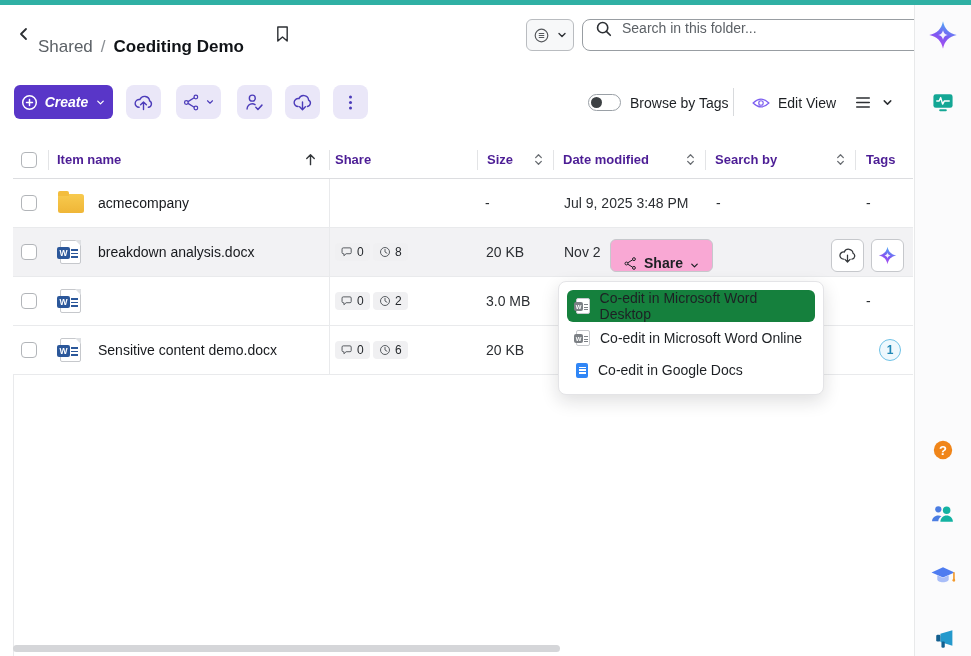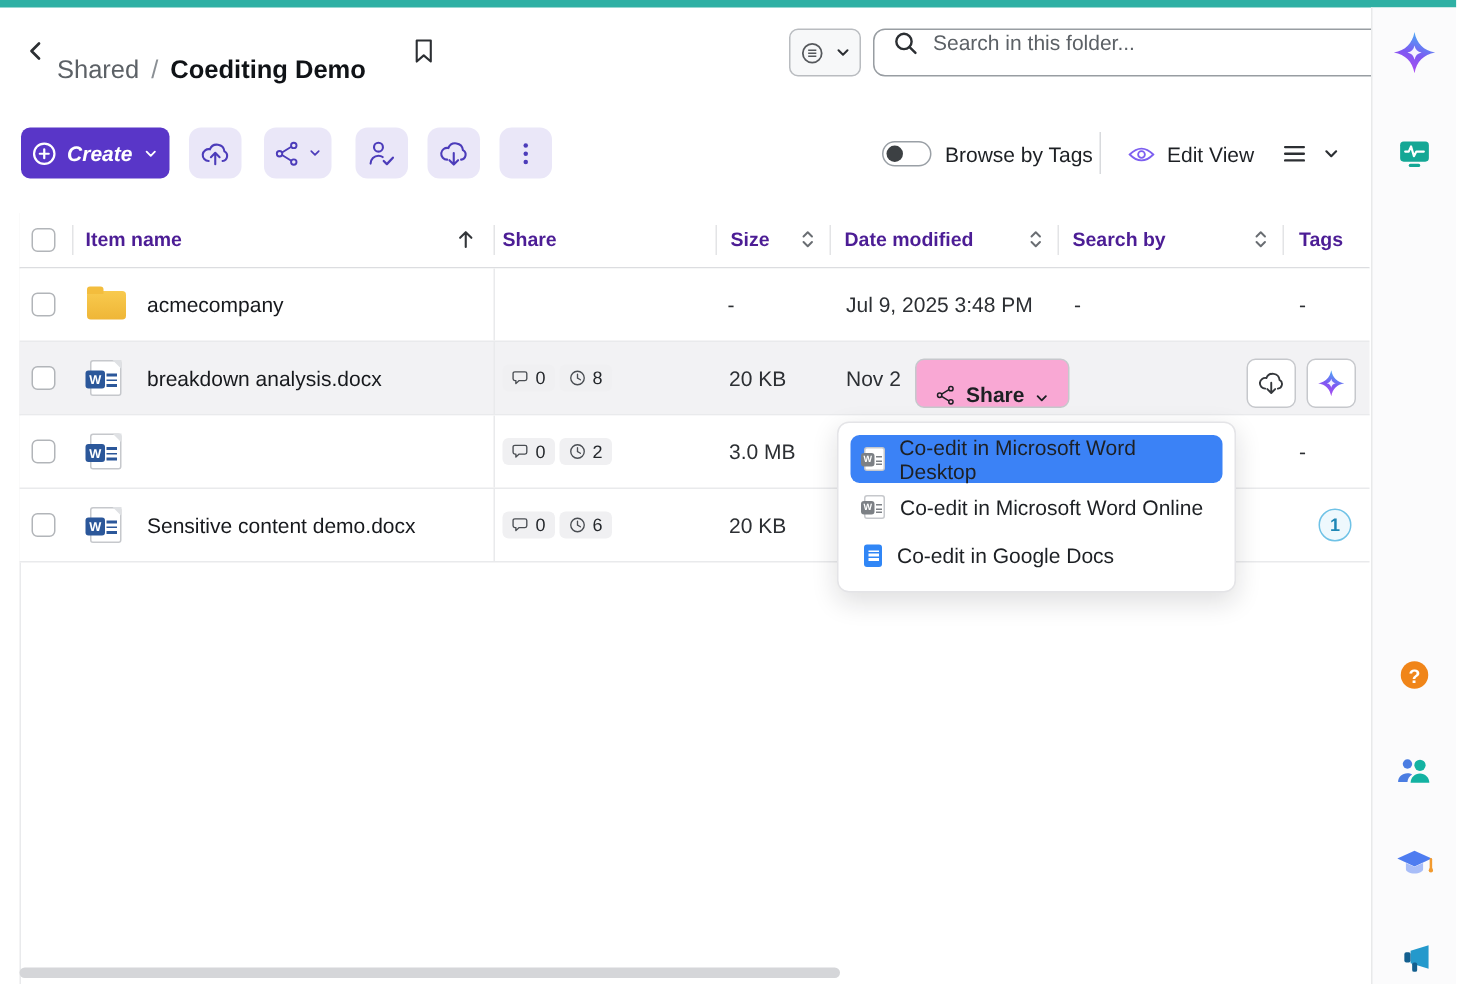--- a/index.html
+++ b/index.html
@@ -84,21 +84,21 @@
     border-radius:6px; display:flex; align-items:center; justify-content:center; gap:6px; color:#3b2ca6; cursor:pointer; }
   .openwith-btn .lbl { font-size:14px; font-weight:700; }
   .sq-btn { top:239px; width:33px; height:33px; background:#fff; border:1px solid #c6c8cc; border-radius:6px;
     display:flex; align-items:center; justify-content:center; color:#34373b; cursor:pointer; }
 
   
   .menu { left:558px; top:281px; width:266px; background:#fff; border:1px solid #e4e4e7; border-radius:8px;
     box-shadow:0 6px 18px rgba(20,20,30,.14); padding:8px; z-index:50; }
   .menu-item { height:32px; display:flex; align-items:center; gap:10px; padding:0 9px; border-radius:6px;
     font-size:14px; color:#1d2024; cursor:pointer; }
-  .menu-item.hl { background:#3b82f6;justify-content:center; }
+  .menu-item.hl { background:#15803d;justify-content:center; }
 
   
   .tag-badge { position:absolute; left:866px; top:13px; width:22px; height:22px; border:1.5px solid #6fc2e6;
     border-radius:50%; background:#eef8fd; color:#1f87b5; font-size:12px; font-weight:700;
     display:flex; align-items:center; justify-content:center; cursor:pointer; }
 
   
   .hscroll { left:13px; top:645px; width:547px; height:7px; background:#d5d6d9; border-radius:4px; cursor:pointer; }
 
   

